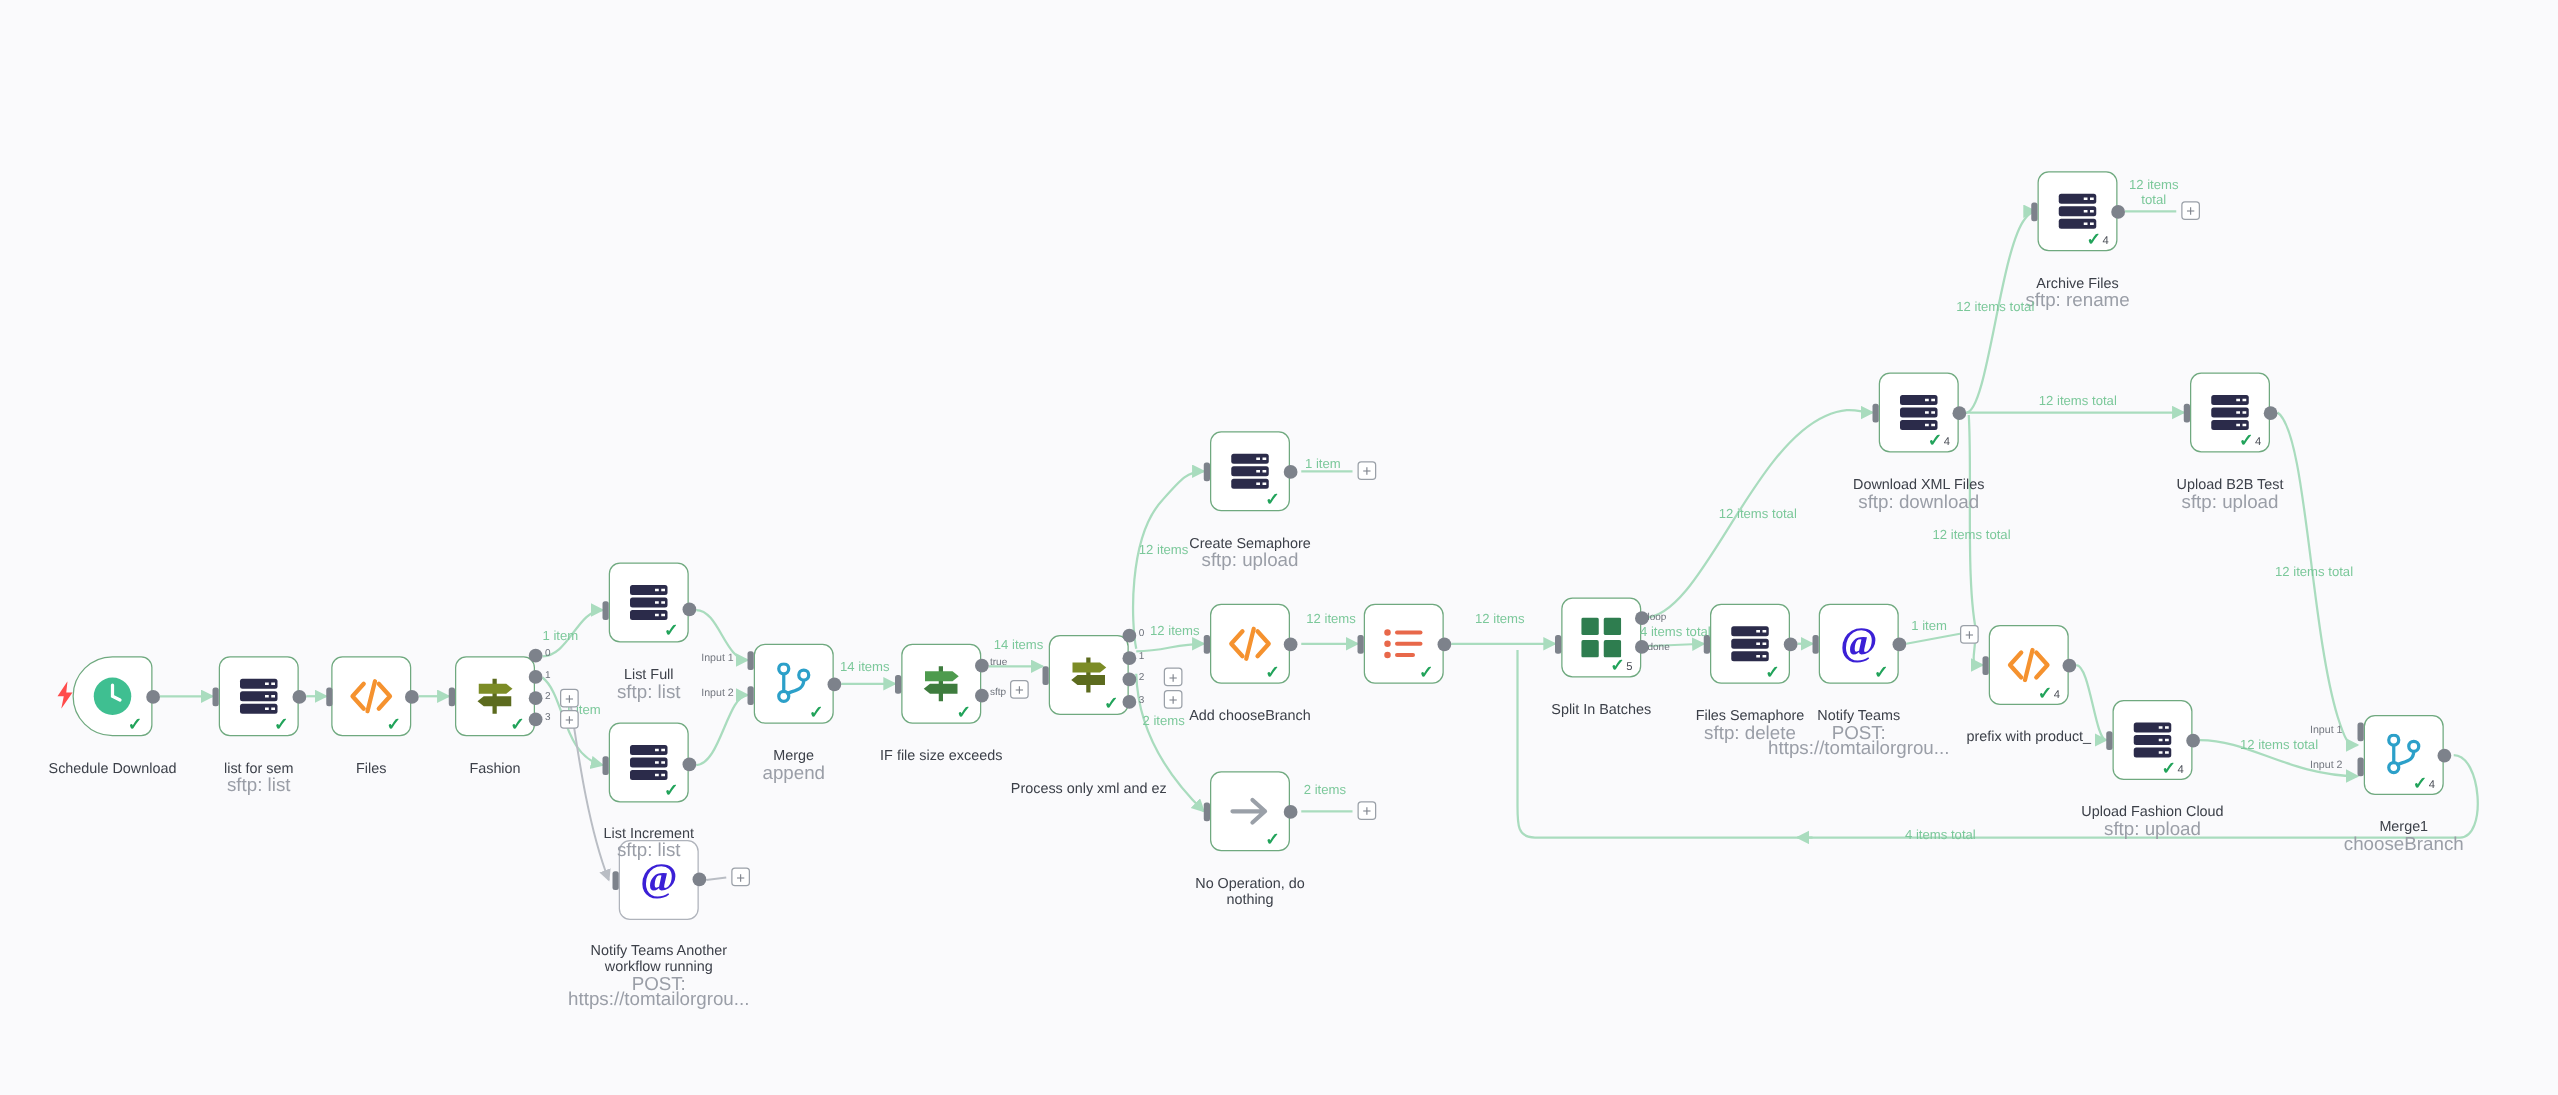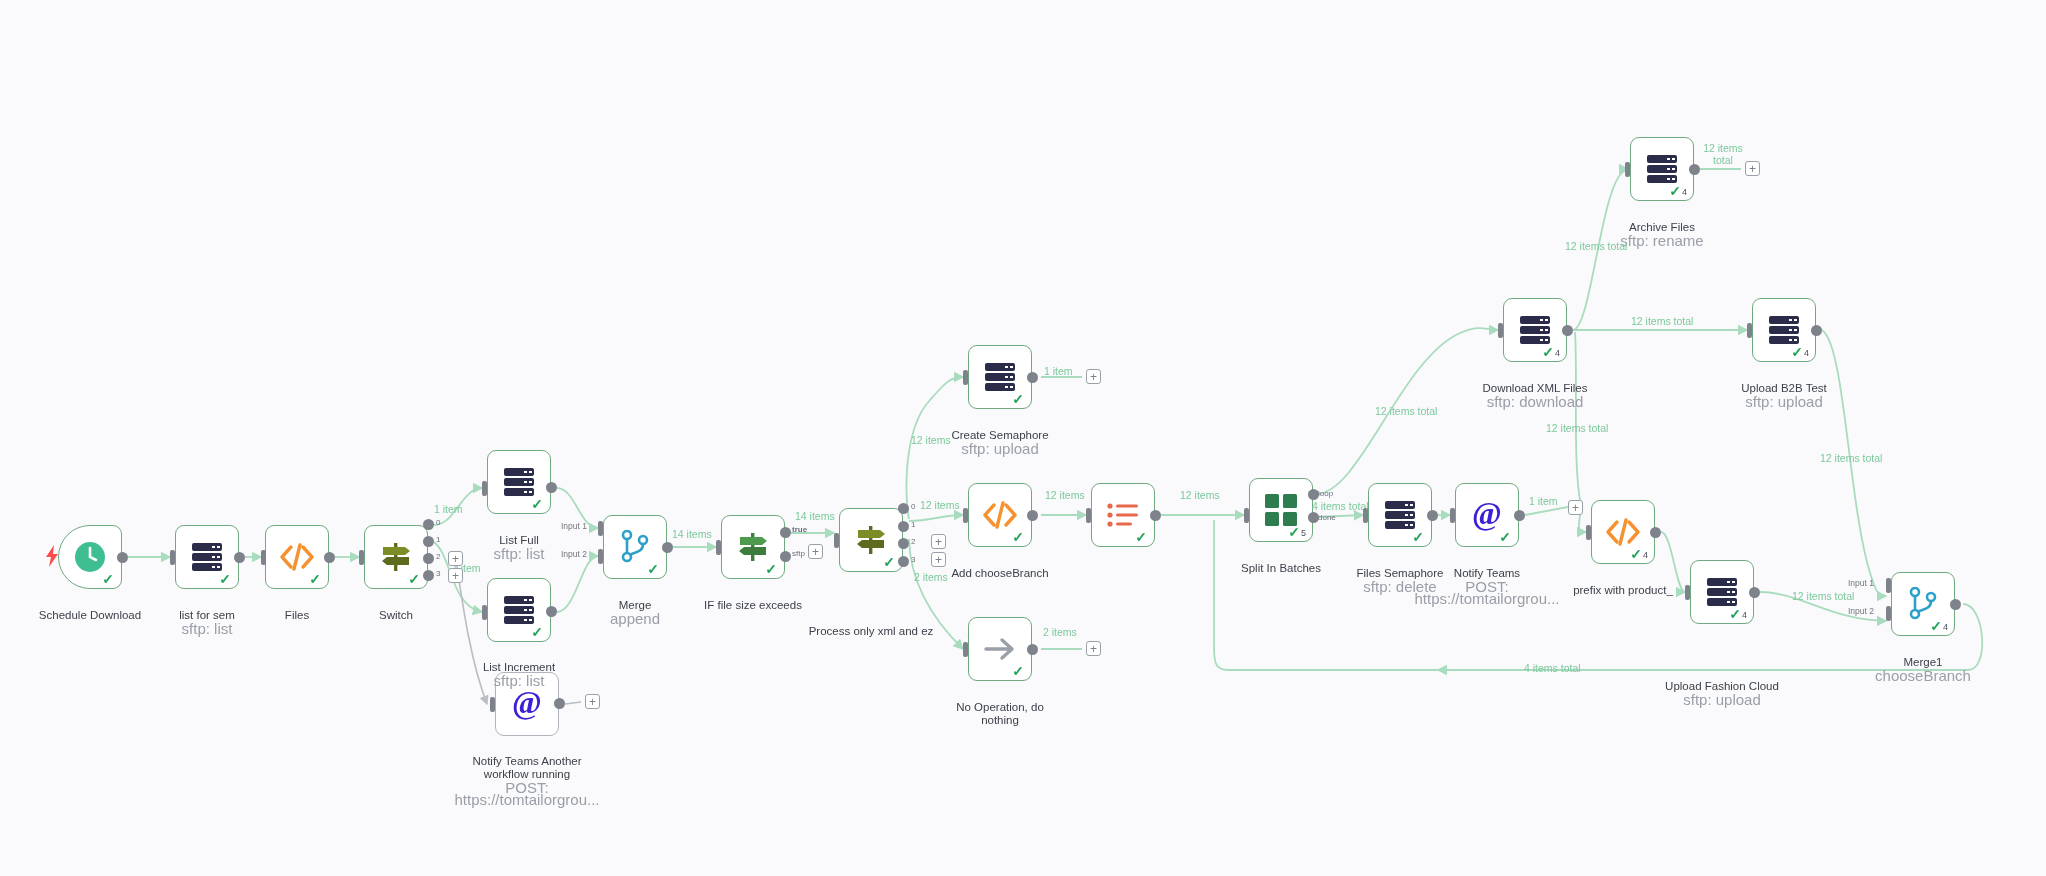--- a/index.html
+++ b/index.html
@@ -255,21 +255,21 @@
     <span class="tick">
       <span>✓</span>
       <span class="cnt"></span>
     </span>
   </div>
   <div class="dot" style="left:423px;top:519px;"></div>
   <div class="dot" style="left:423px;top:536px;"></div>
   <div class="dot" style="left:423px;top:553px;"></div>
   <div class="dot" style="left:423px;top:570px;"></div>
   <div class="caption" style="left:316px;top:596px;width:160px;">
-    <span>Switch</span>
+    <span>Fashion</span>
     <span class="sub"></span>
   </div>
 
   <div class="inport" style="left:482px;top:481px;"></div>
   <div class="node" style="left:487px;top:450px;">
     <span class="glyph">
       <svg width="34" height="30" viewBox="0 0 34 30">
         <rect x="2" y="1" width="30" height="8" rx="2" fill="#2B2B4A"></rect>
         <rect x="2" y="11" width="30" height="8" rx="2" fill="#2B2B4A"></rect>
         <rect x="2" y="21" width="30" height="8" rx="2" fill="#2B2B4A"></rect>
@@ -662,21 +662,21 @@
         <rect x="22" y="24" width="3" height="2" fill="#fff"></rect>
           <rect x="27" y="24" width="3" height="2" fill="#fff"></rect>
       </svg>
     </span>
     <span class="tick">
       <span>✓</span>
       <span class="cnt">4</span>
     </span>
   </div>
   <div class="dot" style="left:1749px;top:587px;"></div>
-  <div class="caption" style="left:1642px;top:667px;width:160px;">
+  <div class="caption" style="left:1642px;top:631px;width:160px;">
     <span>Upload Fashion Cloud</span>
     <span class="sub">sftp: upload</span>
   </div>
 
   <div class="inport" style="left:1886px;top:578px;"></div>
   <div class="inport" style="left:1886px;top:606px;"></div>
   <div class="node" style="left:1891px;top:572px;">
     <span class="glyph">
       <svg width="32" height="34" viewBox="0 0 32 34">
         <circle cx="8" cy="5" r="4" fill="none" stroke="#2CA0C9" stroke-width="2.6"></circle>
@@ -717,21 +717,21 @@
   <div class="edgelabel" style="left:1697px;top:142px;text-align:center;width:52px;">12 items
 total</div>
   <div class="edgelabel" style="left:1820px;top:452px;">12 items total</div>
   <div class="edgelabel" style="left:1792px;top:590px;">12 items total</div>
   <div class="edgelabel" style="left:1524px;top:662px;">4 items total</div>
 
   <div class="portlabel" style="left:436px;top:518px;">0</div>
   <div class="portlabel" style="left:436px;top:535px;">1</div>
   <div class="portlabel" style="left:436px;top:552px;">2</div>
   <div class="portlabel" style="left:436px;top:569px;">3</div>
-  <div class="portlabel" style="left:792px;top:525px;font-weight:bold;">true</div>
+  <div class="portlabel" style="left:792px;top:525px;">true</div>
   <div class="portlabel" style="left:792px;top:549px;">sftp</div>
   <div class="portlabel" style="left:911px;top:502px;">0</div>
   <div class="portlabel" style="left:911px;top:520px;">1</div>
   <div class="portlabel" style="left:911px;top:537px;">2</div>
   <div class="portlabel" style="left:911px;top:555px;">3</div>
   <div class="portlabel" style="left:1318px;top:489px;">loop</div>
   <div class="portlabel" style="left:1318px;top:513px;">done</div>
   <div class="iolabel" style="left:561px;top:521px;">Input 1</div>
   <div class="iolabel" style="left:561px;top:549px;">Input 2</div>
   <div class="iolabel" style="left:1848px;top:578px;">Input 1</div>

